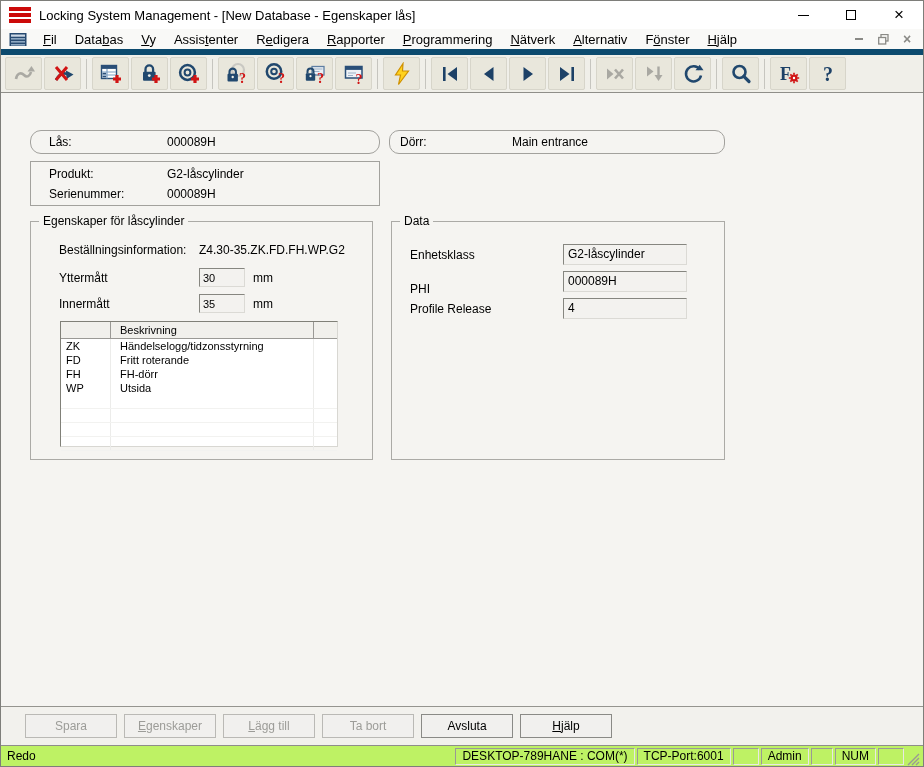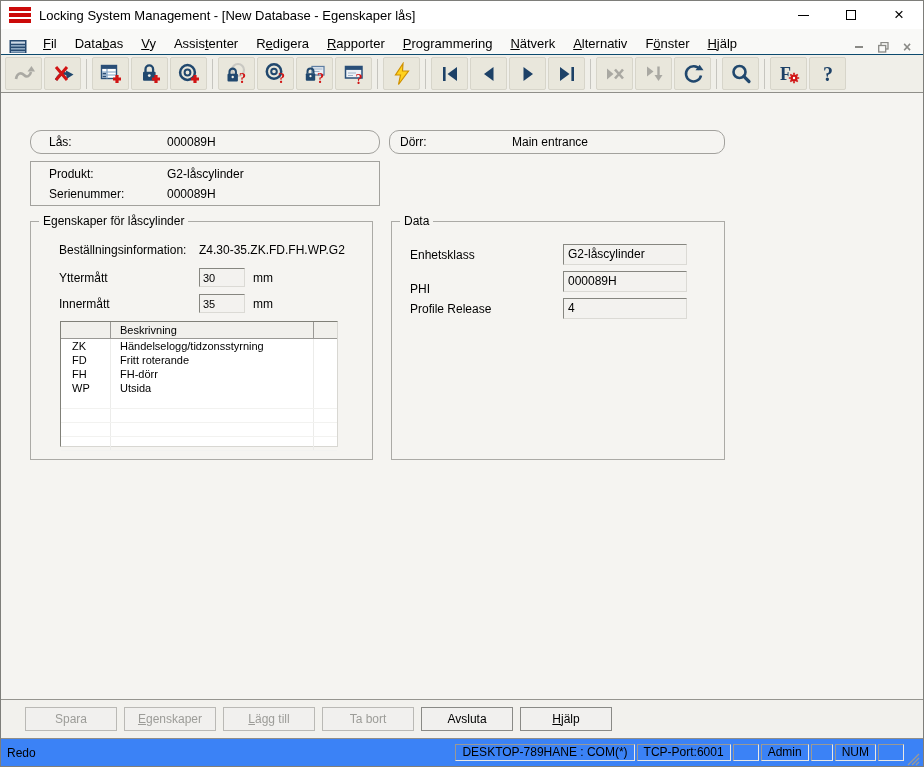--- a/index.html
+++ b/index.html
@@ -12,21 +12,21 @@
   .applogo { width:22px; height:16px; margin:0 8px 0 8px; display:flex; flex-direction:column; justify-content:space-between; }
   .applogo i { display:block; height:4px; background:#cc0a0a; }
   .title-text { font-size:13px; }
   .wincontrols { margin-left:auto; display:flex; height:100%; }
   .wc { width:48px; display:flex; align-items:center; justify-content:center; }
   .wc-min i { display:block; width:11px; height:1px; background:#000; }
   .wc-max i { display:block; width:10px; height:10px; border:1px solid #000; }
   .wc-close { font-size:17px; font-weight:400; }
 
   
-  .menubar { height:26px; background:#f9f9f7; display:flex; align-items:flex-end; border-bottom:1px solid #0c4a6e; flex:0 0 auto; }
+  .menubar { height:26px; background:#f9f9f7; display:flex; align-items:center; border-bottom:6px solid #0c4a6e; flex:0 0 auto; }
   .mdiicon { margin:0 7px 0 8px; display:flex; }
   .menuitem { padding:3px 9px; font-size:13px; cursor:default; }
   .accel { text-decoration:underline; }
   .mdicontrols { margin-left:auto; display:flex; align-items:center; gap:8px; padding-right:8px; }
   .mdc { width:16px; height:14px; display:flex; align-items:center; justify-content:center; color:#8a8a86; }
   .mdc-min i { display:block; width:8px; height:2px; background:#8a8a86; }
   .mdc-close { font-size:14px; font-weight:bold; }
 
   
   .toolbar { height:38px; background:#f0efe9; border-bottom:1px solid #8f8e89; display:flex; align-items:center; padding-left:3px; flex:0 0 auto; }
@@ -47,31 +47,31 @@
   .legend { position:absolute; top:-8px; left:8px; background:#f5f4f1; padding:0 4px; font-size:12px; }
   .inset { background:#f3f2ef; border:1px solid; border-color:#868680 #dbdad5 #dbdad5 #868680; font-size:11px; font-family:"Liberation Sans","DejaVu Sans",sans-serif; color:#000; }
   .datafield { position:absolute; width:124px; height:21px; line-height:19px; padding-left:4px; font-size:12px; }
 
   
   .eqtable { position:absolute; left:29px; top:99px; width:278px; height:126px; background:#fff; border:1px solid; border-color:#808078 #d8d7d2 #d8d7d2 #808078; font-size:11px; }
   .eq-head { display:flex; height:17px; background:#f1f0ec; }
   .eq-head .hc { border-right:1px solid #9a9995; border-bottom:1px solid #9a9995; line-height:16px; padding-left:9px; }
   .hc1 { width:50px; } .hc2 { width:203px; } .hc3 { flex:1; border-right:none !important; }
   .eq-row { display:flex; height:14px; line-height:14px; }
-  .eq-row .c1 { width:50px; padding-left:11px; border-right:1px solid #ececea; }
+  .eq-row .c1 { width:50px; padding-left:5px; border-right:1px solid #ececea; }
   .eq-row .c2 { width:203px; padding-left:9px; border-right:1px solid #ececea; }
   .eq-row.empty { border-bottom:1px solid #f2f2f0; }
 
   
   .footer { height:38px; background:#f2f1ed; display:flex; align-items:center; padding-left:24px; gap:7px; flex:0 0 auto; }
   .fbtn { width:92px; height:24px; font-size:12px; font-family:"Liberation Sans","DejaVu Sans",sans-serif; background:#f1f0ee; border:1px solid #8a8a86; color:#000; }
   .fbtn.disabled { color:#9c9c98; border-color:#bab9b5; }
 
   
-  .statusbar { height:28px; background:#3b82f6; border-top:1px solid #8f8e8a; display:flex; align-items:center; padding:0 3px; font-size:12px; flex:0 0 auto; }
+  .statusbar { height:21px; background:#bef264; border-top:1px solid #8f8e8a; display:flex; align-items:center; padding:0 3px; font-size:12px; flex:0 0 auto; }
   .sb-ready { flex:1; padding-left:3px; }
   .sb-panel { height:17px; line-height:15px; border:1px solid; border-color:#9a9995 #e9e8e4 #e9e8e4 #9a9995; padding:0 6px; margin-left:2px; white-space:nowrap; }
   .sb-spacer26 { width:26px; } .sb-spacer22 { width:22px; }
   .sb-grip { width:14px; height:14px; margin-left:2px; align-self:flex-end; }
 </style>
 </head>
 <body>
 
 <div class="win">
 

